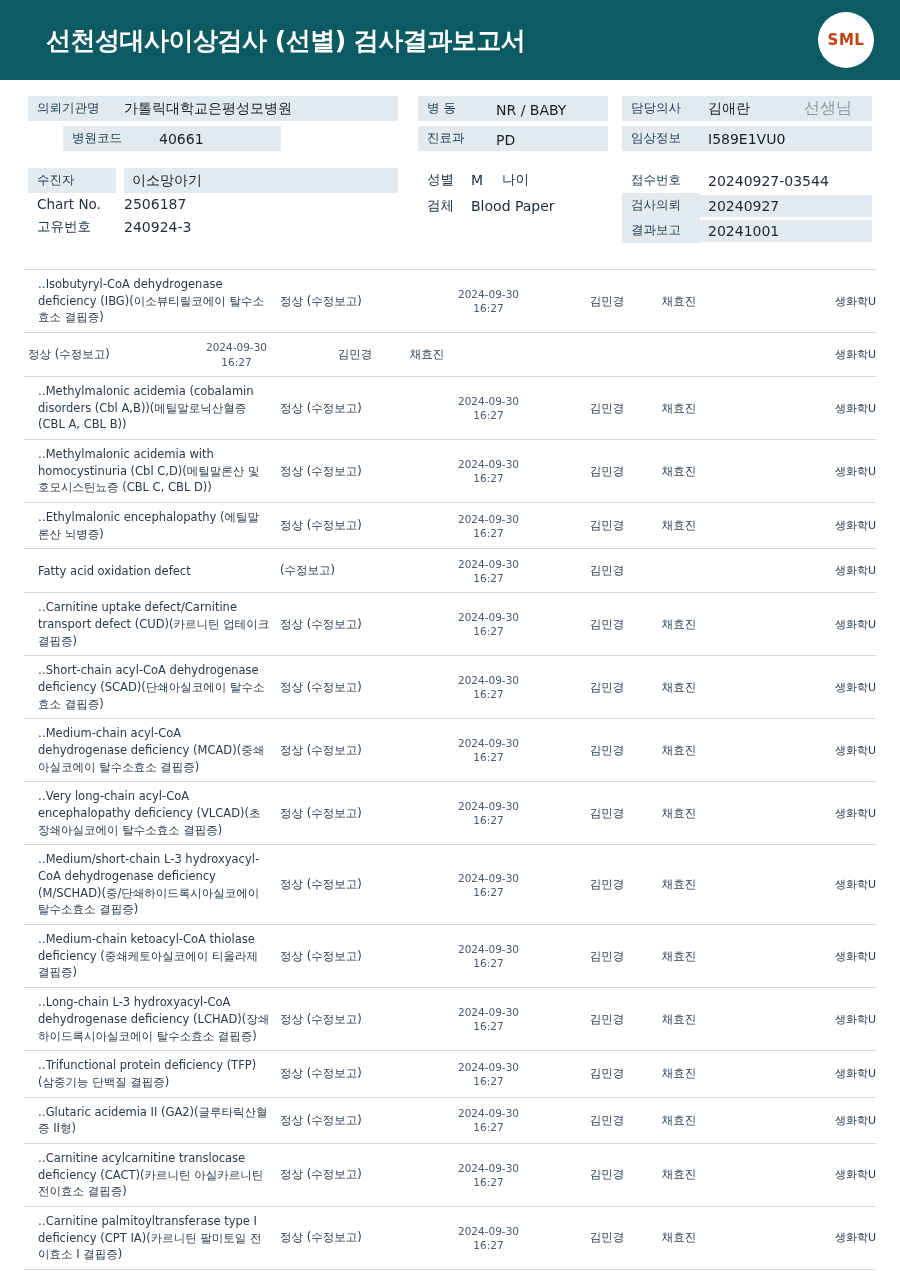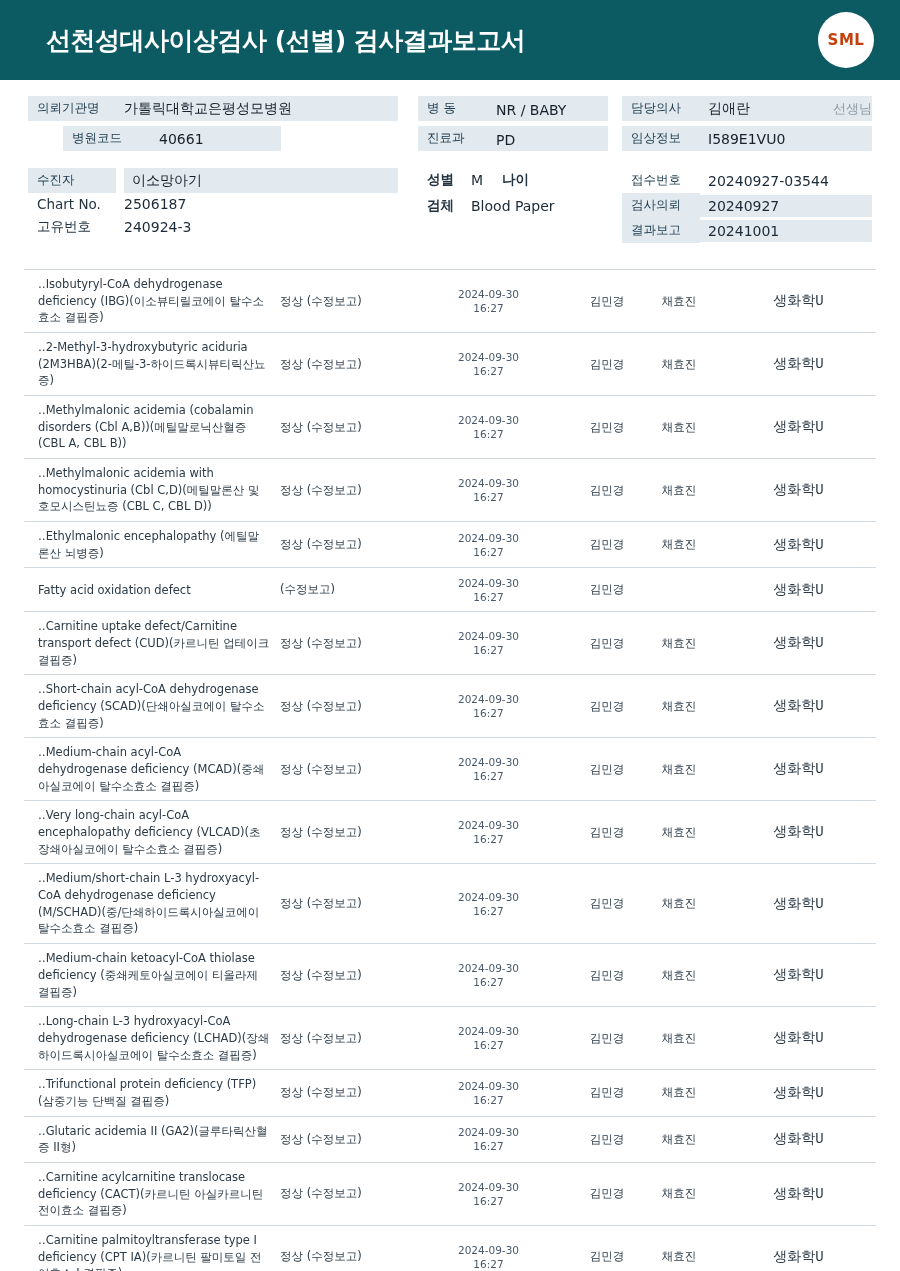--- a/index.html
+++ b/index.html
@@ -106,24 +106,24 @@
 
   .col-right { flex: 1; margin-left: 14px; }
   .grp-d { display: flex; margin-bottom: 5px; }
   .grp-d .lbl { width: 78px; }
   .grp-d .fill {
     background: #e2e9ef;
     flex: 1;
     display: flex;
     align-items: center;
     justify-content: space-between;
-    padding-right: 0;
+    padding-right: 20px;
   }
   .suffix {
-    font-size: 13px;
+    font-size: 16px;
     color: #8c9aa6;
   }
 
   
   .band2 {
     display: flex;
     margin-top: 12px;
   }
   .b2-left { width: 370px; }
   .b2-left .topline { display: flex; }
@@ -148,21 +148,20 @@
     padding: 3px 8px;
   }
 
   .b2-mid { width: 190px; margin-left: 20px; }
   .pair { display: flex; align-items: center; margin-bottom: 2px; }
   .pair .k {
     font-size: 13.5px;
     color: #243542;
     padding: 3px 0 3px 9px;
     min-width: 34px;
-    font-weight: bold;
   }
   .pair .v {
     font-size: 14px;
     padding: 3px 10px;
   }
 
   .b2-right {
     flex: 1;
     margin-left: 14px;
   }
@@ -227,26 +226,25 @@
   }
   .c-p2 {
     width: 72px;
     font-size: 11.5px;
     color: #2b3a46;
     text-align: center;
     box-sizing: border-box;
   }
   .c-dept {
     flex: 1;
-    font-size: 14px;
+    font-size: 11px;
     color: #2b3a46;
-    text-align: center;
+    text-align: right;
     padding-left: 6px;
     box-sizing: border-box;
-    font-family: Liberation Mono, monospace;
   }
 </style>
 </head>
 <body>
 
 <div class="page">
 
   <div class="header">
     <div class="header-title">선천성대사이상검사 (선별) 검사결과보고서</div>
     <div class="logo-circle">
@@ -360,21 +358,20 @@
       <div class="c-date">
         <div>2024-09-30</div>
         <div>16:27</div>
       </div>
       <div class="c-p1">김민경</div>
       <div class="c-p2">채효진</div>
       <div class="c-dept">생화학U</div>
     </div>
 
     <div class="trow">
-      <div class="c-name">‥2-Methyl-3-hydroxybutyric aciduria (2M3HBA)(2-메틸-3-하이드록시뷰티릭산뇨증)</div>
       <div class="c-result">정상 (수정보고)</div>
       <div class="c-date">
         <div>2024-09-30</div>
         <div>16:27</div>
       </div>
       <div class="c-p1">김민경</div>
       <div class="c-p2">채효진</div>
       <div class="c-dept">생화학U</div>
     </div>
 

